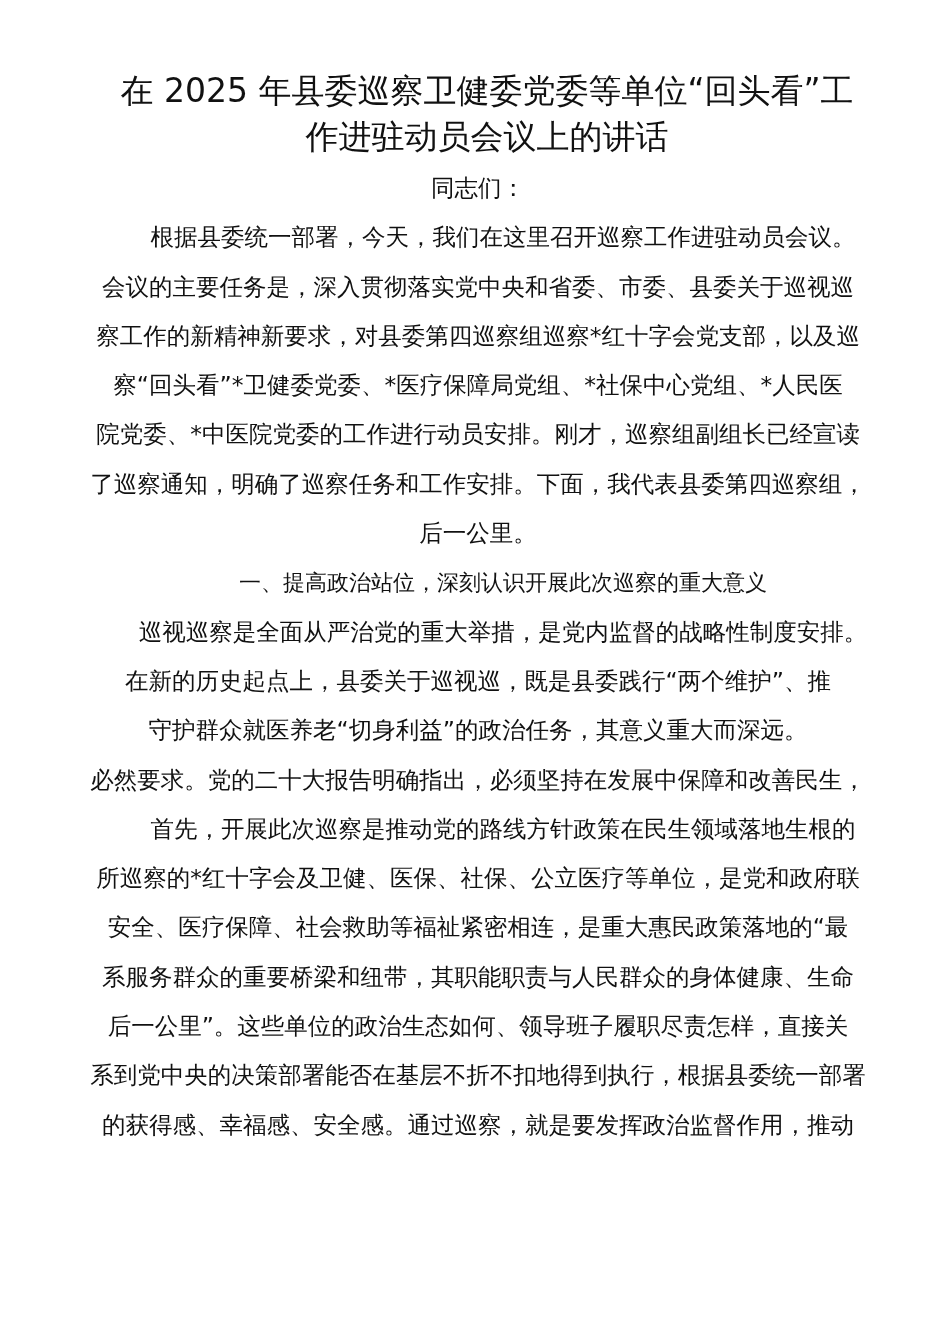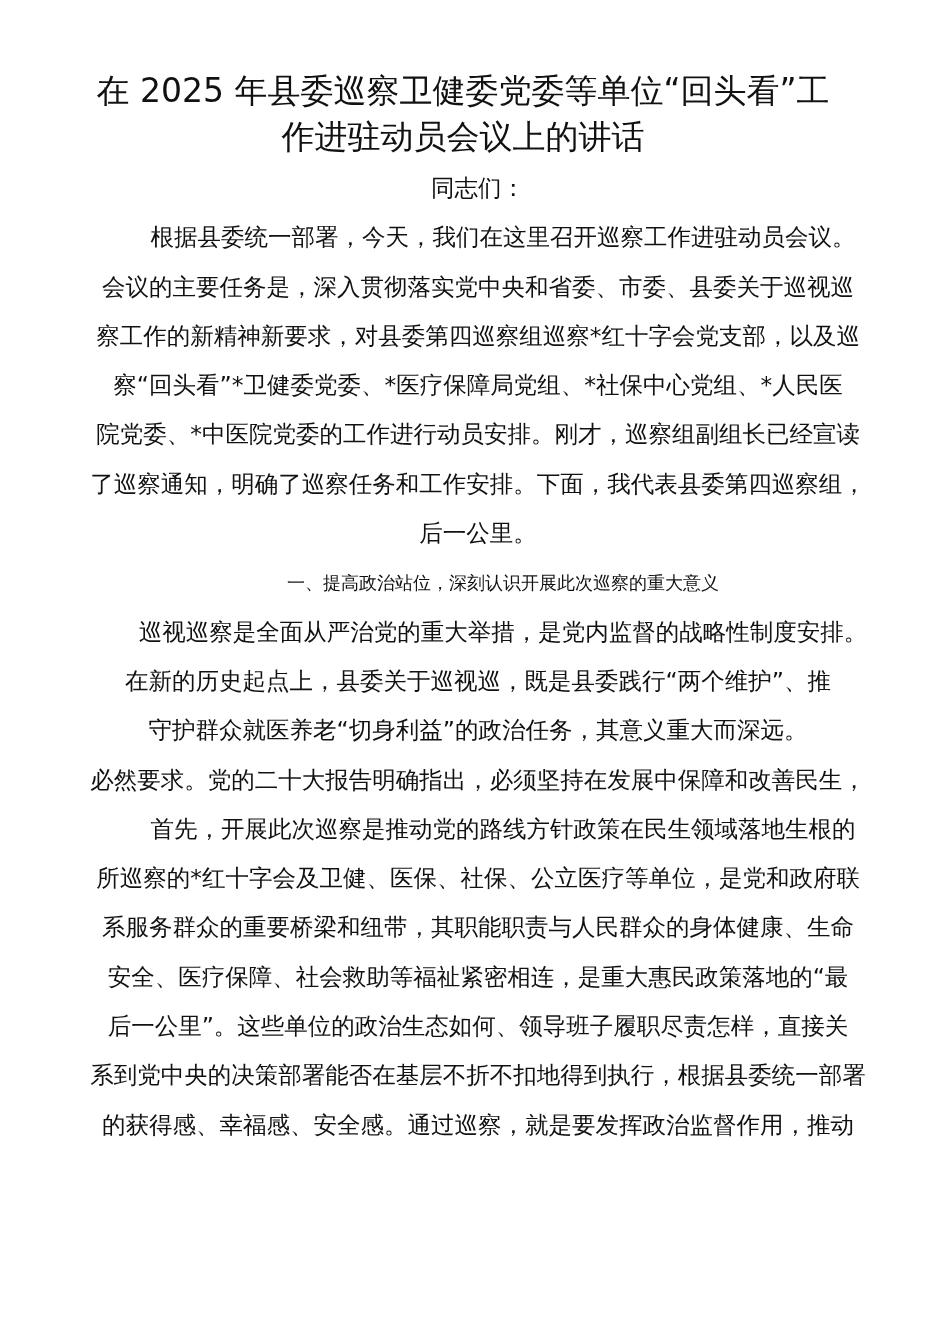--- a/index.html
+++ b/index.html
@@ -16,21 +16,21 @@
       color: #111111;
     }
     .page {
       position: absolute;
       left: 0; top: 0;
       width: 950px;
       height: 1344px;
     }
     .title {
       position: absolute;
-      left: 28px;
+      left: 52px;
       width: 870px;
       top: 68px;
       text-align: center;
       font-size: 33px;
       line-height: 46px;
       font-weight: normal;
       color: #111;
       margin: 0;
     }
     .body-text {
@@ -45,21 +45,21 @@
       line-height: 49.3px;
       height: 49.3px;
       white-space: nowrap;
       letter-spacing: 0px;
       color: #111;
     }
     .indent {
       padding-left: 50px;
     }
     .heading1 {
-      font-size: 18px;
+      font-size: 22px;
     }
   </style>
 </head>
 <body>
 
 <div class="page">
   <h1 class="title">
     <div>在 2025 年县委巡察卫健委党委等单位“回头看”工</div>
     <div>作进驻动员会议上的讲话</div>
   </h1>
@@ -74,20 +74,20 @@
         <div class="line">院党委、*中医院党委的工作进行动员安排。刚才，巡察组副组长已经宣读</div>
         <div class="line">了巡察通知，明确了巡察任务和工作安排。下面，我代表县委第四巡察组，</div>
         <div class="line">后一公里。</div>
         <div class="line indent heading1">一、提高政治站位，深刻认识开展此次巡察的重大意义</div>
         <div class="line indent">巡视巡察是全面从严治党的重大举措，是党内监督的战略性制度安排。</div>
         <div class="line">在新的历史起点上，县委关于巡视巡，既是县委践行“两个维护”、推</div>
         <div class="line">守护群众就医养老“切身利益”的政治任务，其意义重大而深远。</div>
         <div class="line">必然要求。党的二十大报告明确指出，必须坚持在发展中保障和改善民生，</div>
         <div class="line indent">首先，开展此次巡察是推动党的路线方针政策在民生领域落地生根的</div>
         <div class="line">所巡察的*红十字会及卫健、医保、社保、公立医疗等单位，是党和政府联</div>
+        <div class="line">安全、医疗保障、社会救助等福祉紧密相连，是重大惠民政策落地的“最</div>
         <div class="line">系服务群众的重要桥梁和纽带，其职能职责与人民群众的身体健康、生命</div>
-        <div class="line">安全、医疗保障、社会救助等福祉紧密相连，是重大惠民政策落地的“最</div>
         <div class="line">后一公里”。这些单位的政治生态如何、领导班子履职尽责怎样，直接关</div>
         <div class="line">系到党中央的决策部署能否在基层不折不扣地得到执行，根据县委统一部署</div>
         <div class="line">的获得感、幸福感、安全感。通过巡察，就是要发挥政治监督作用，推动</div>
       </div>
   </div>
 </div>
 
 </body></html>

